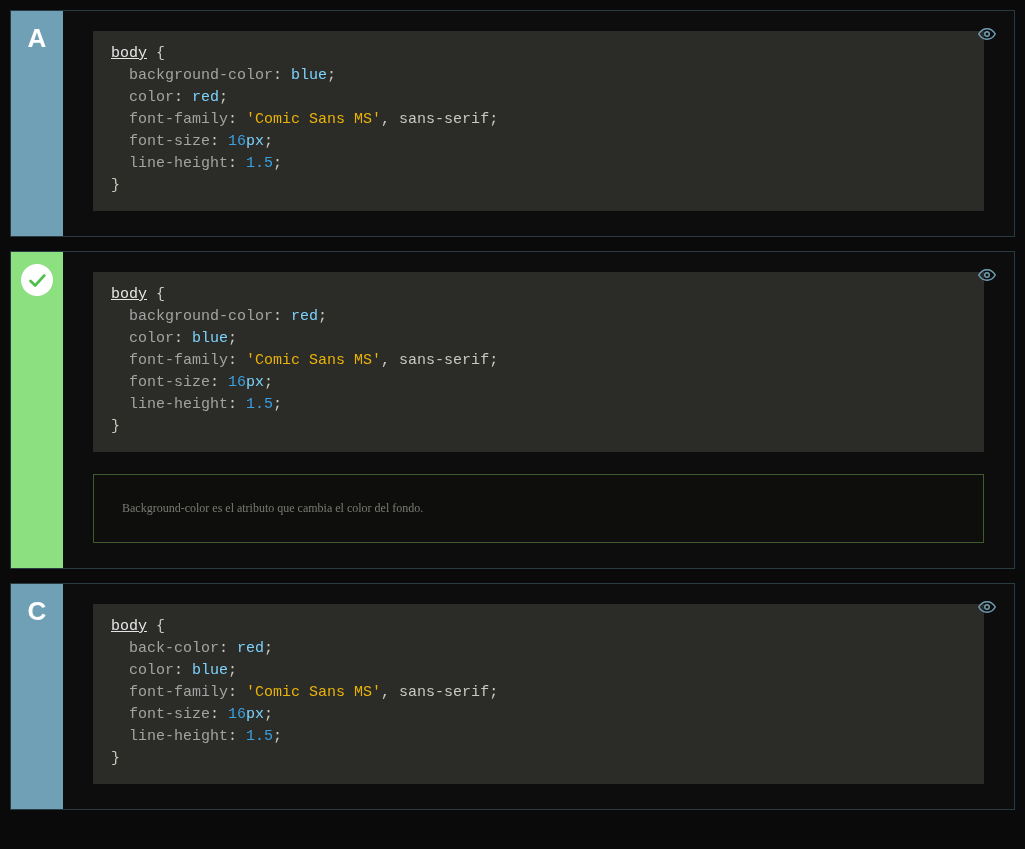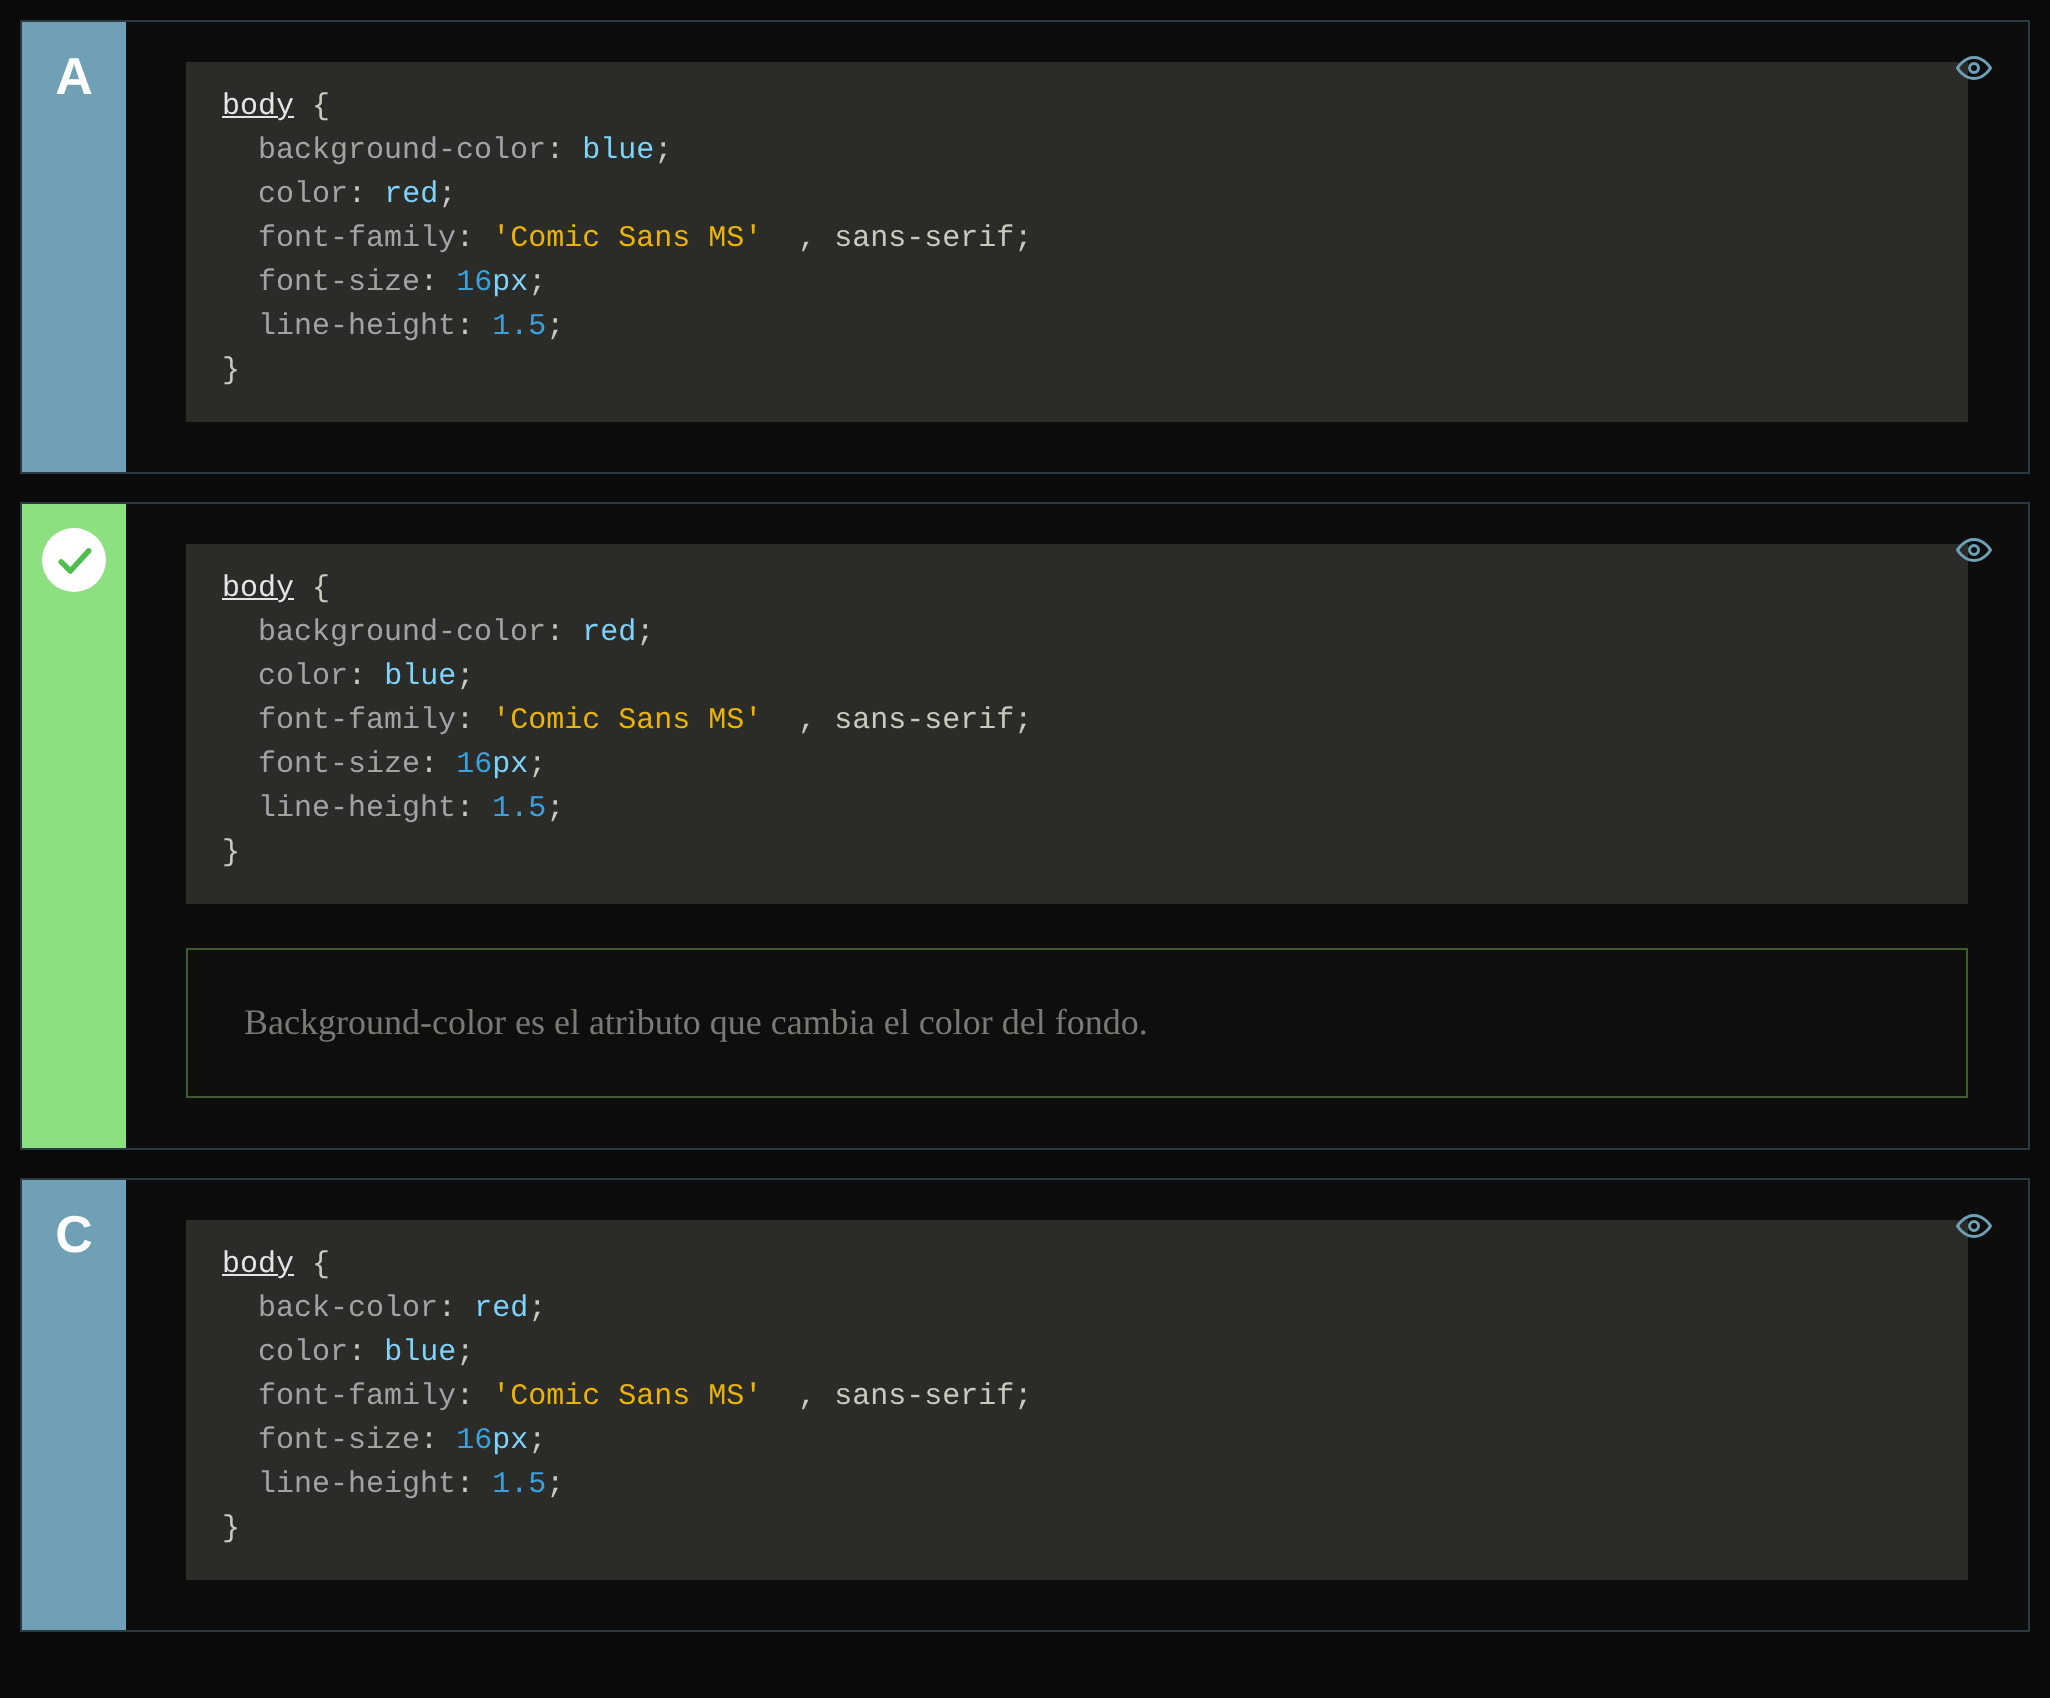--- a/index.html
+++ b/index.html
@@ -41,21 +41,21 @@
     font-size: 15px;
     line-height: 22px;
     color: #ccc;
     white-space: pre;
   }
   .explain-box {
     margin-top: 22px;
     border: 1px solid #3f5a2e;
     padding: 26px 28px;
     font-family: Georgia, "Times New Roman", serif;
-    font-size: 18px;
+    font-size: 12px;
     color: #7a7a74;
     background: rgba(20,25,15,0.2);
   }
   .eye-icon {
     position: absolute;
     top: 14px;
     right: 18px;
     color: #6fa0b6;
     cursor: pointer;
   }
@@ -73,21 +73,21 @@
     justify-content: center;
   }
   .check-badge svg { width:22px; height:22px; }
   
   .sel   { color: #e5e5e5; text-decoration: underline; }
   .attr  { color: #a3a3a3; }
   .colon { color: #c9c9c0; }
   .kw    { color: #7dd3fc; }
   .str   { color: #eab308; }
   .num   { color: #3aa0e0; text-align: center; }
-  .plain { color: #c9c9c0; margin-left: 18px; }
+  .plain { color: #c9c9c0; }
   .brace { color: #c9c9c0; }
   .semi  { color: #c9c9c0; }
 </style>
 </head>
 <body>
 
 <div id="root">
     <div class="panel">
       <div class="label-col label-blue">
         <span>A</span>

